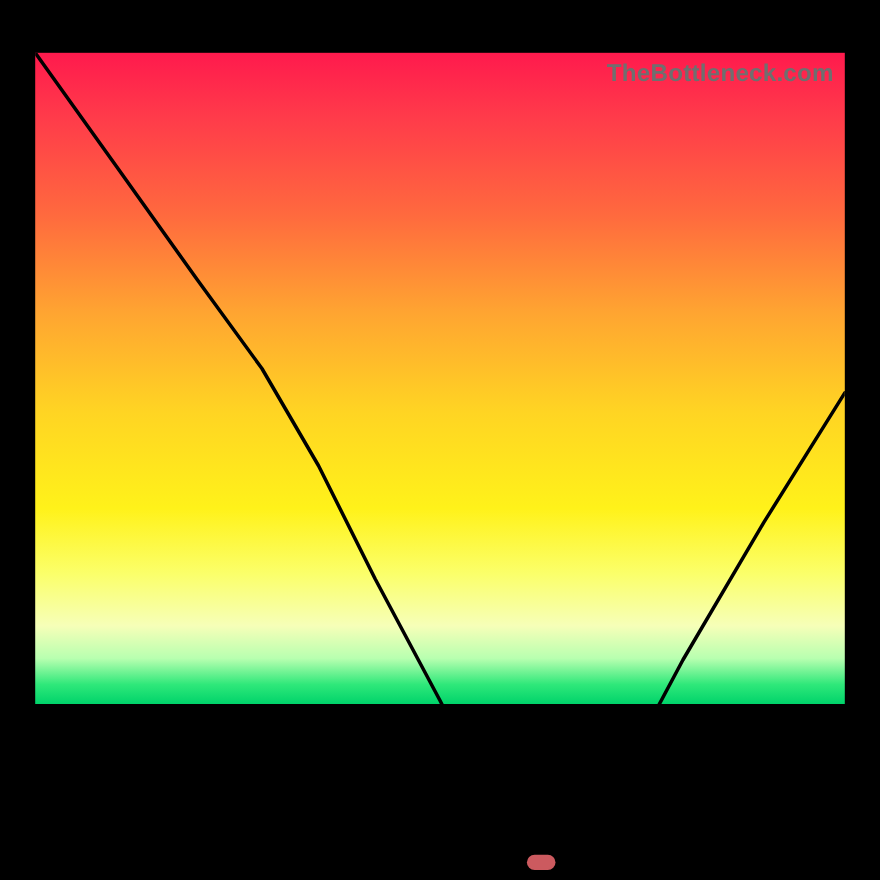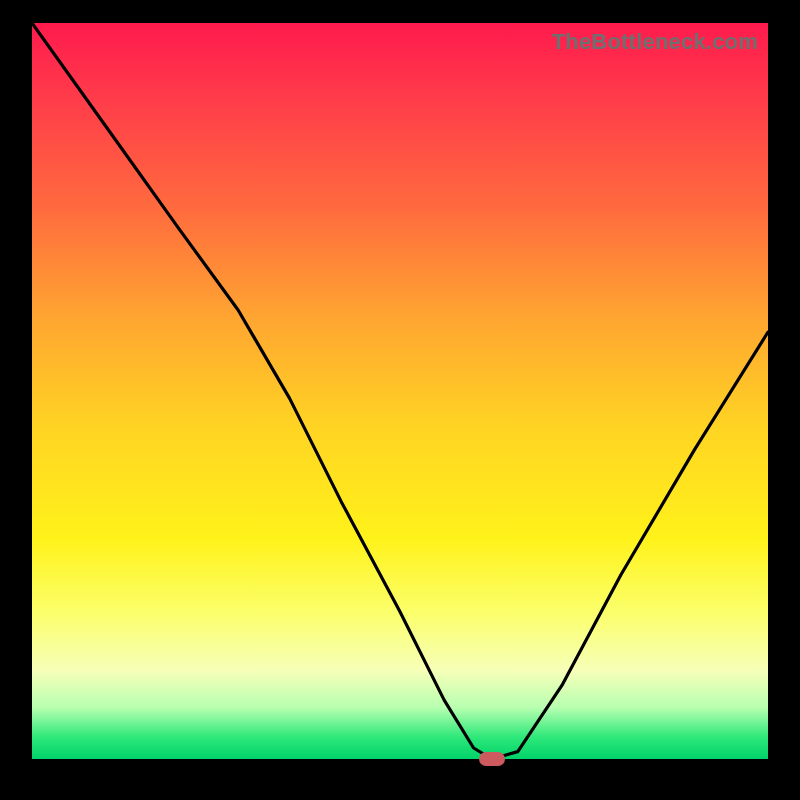--- a/index.html
+++ b/index.html
@@ -1,16 +1,16 @@
 <!DOCTYPE html>
 <html><head>
 <meta charset="utf-8">
 <style>
 html,body{margin:0;padding:0;width:800px;height:800px;background:#000;overflow:hidden}
-.frame{position:absolute;left:32px;top:23px;width:736px;height:736px}
+.frame{position:absolute;left:32px;top:48px;width:736px;height:592px}
 .grad{position:absolute;inset:0;
   background:linear-gradient(to bottom,
     #ff1a4d 0%,
     #ff3b4a 10%,
     #ff6a3e 25%,
     #ffa531 40%,
     #ffd423 55%,
     #fff21a 70%,
     #fbff6a 80%,
     #f6ffb8 88%,

